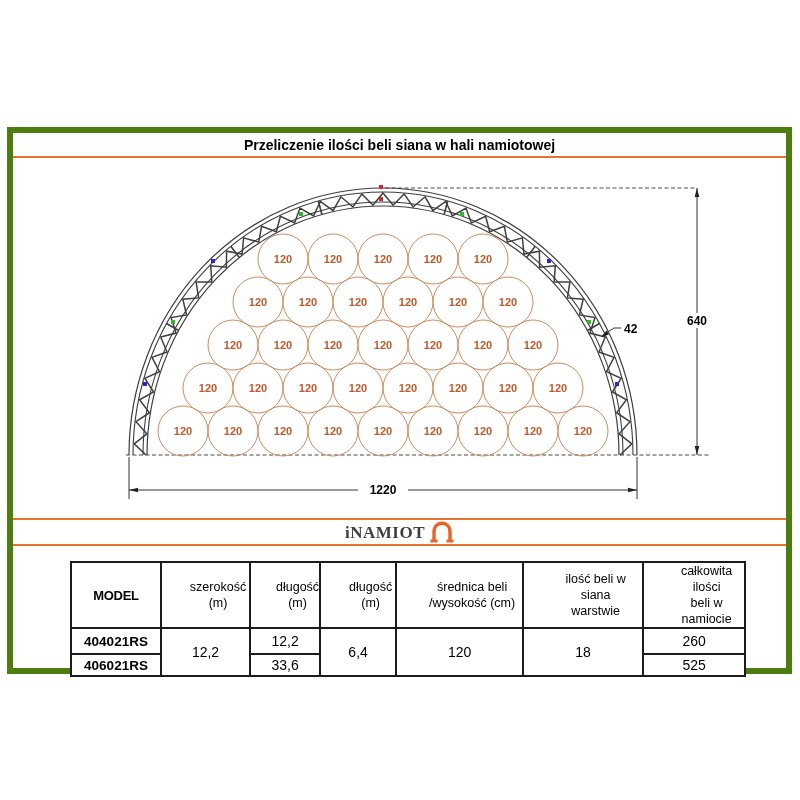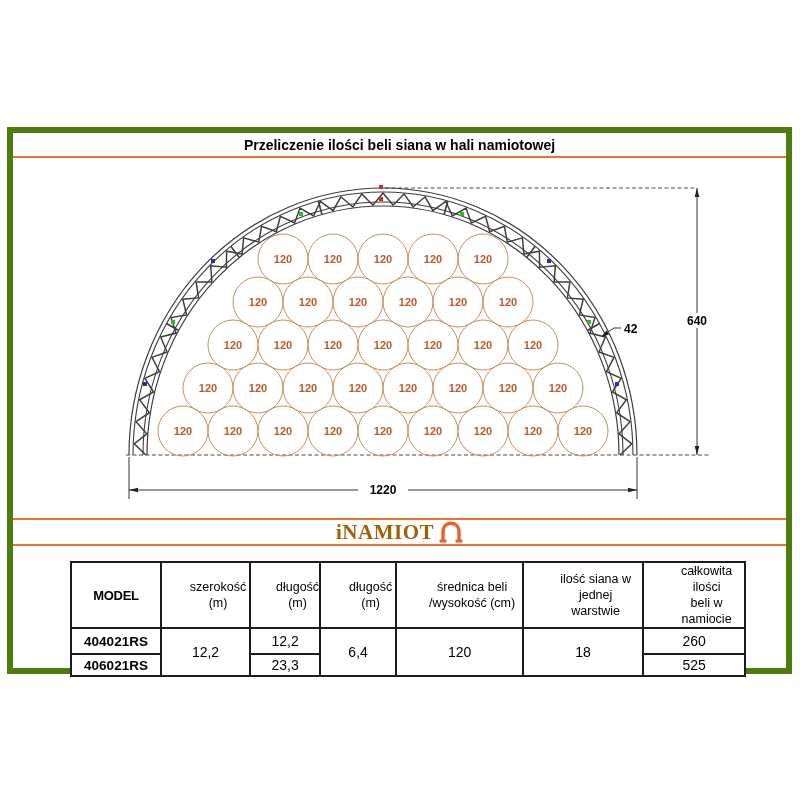--- a/index.html
+++ b/index.html
@@ -4,21 +4,21 @@
 <style>
   html,body{margin:0;padding:0;width:800px;height:800px;background:#ffffff;overflow:hidden;}
   *{box-sizing:border-box;}
   body{font-family:"Liberation Sans",sans-serif;position:relative;}
   .frame{position:absolute;left:7px;top:127px;width:785px;height:547px;border:6px solid #4d7c0f;display:flex;flex-direction:column;background:#fff;}
   .sec-title{height:25px;border-bottom:2px solid #E87331;display:flex;align-items:center;justify-content:center;}
   .title-text{font-weight:bold;font-size:14px;color:#000;}
   .sec-drawing{height:362px;border-bottom:2px solid #E87331;position:relative;}
   .sec-drawing svg{display:block;}
   .sec-logo{height:26px;border-bottom:2px solid #E87331;display:flex;align-items:center;justify-content:center;gap:5px;}
-  .logo-text{font-family:"Liberation Serif",serif;font-weight:bold;font-size:21px;color:#a16207;letter-spacing:.5px;line-height:1;padding-top:1px;}
+  .logo-text{font-family:"Liberation Serif",serif;font-weight:bold;font-size:17px;color:#404040;letter-spacing:.5px;line-height:1;padding-top:1px;}
   .sec-table{flex:1;position:relative;}
   table.spec{position:absolute;left:57px;top:15px;border-collapse:collapse;table-layout:fixed;}
   table.spec td{border:2px solid #1c1c1c;text-align:center;vertical-align:middle;padding:0;color:#000;background:#fff;}
   .hdr div{font-size:12.5px;line-height:16px;padding-left:25px;}
   .model-hdr{font-weight:bold;font-size:13px;letter-spacing:-.3px;}
   .model-cell{font-weight:bold;font-size:13.5px;margin-top:32px;}
   .val{font-size:14px;}
 </style>
 </head>
 <body>
@@ -174,39 +174,39 @@
         </td>
         <td class="hdr">
           <div>długość</div>
           <div>(m)</div>
         </td>
         <td class="hdr">
           <div>średnica beli</div>
           <div>/wysokość (cm)</div>
         </td>
         <td class="hdr">
-          <div>ilość siana w jednej</div>
+          <div>ilość beli w siana</div>
           <div>warstwie</div>
         </td>
         <td class="hdr">
           <div>całkowita ilości</div>
           <div>beli w namiocie</div>
         </td>
       </tr>
       <tr style="height:26px">
         <td class="model-cell">404021RS</td>
         <td class="val" rowspan="2">12,2</td>
         <td class="val">12,2</td>
         <td class="val" rowspan="2">6,4</td>
         <td class="val" rowspan="2">120</td>
         <td class="val" rowspan="2">18</td>
         <td class="val">260</td>
       </tr>
       <tr style="height:22px">
         <td class="model-cell">406021RS</td>
-        <td class="val">23,3</td>
+        <td class="val">33,6</td>
         <td class="val">525</td>
       </tr>
     </tbody>
       </table>
   </div>
 
 </div>
 
 </body></html>

